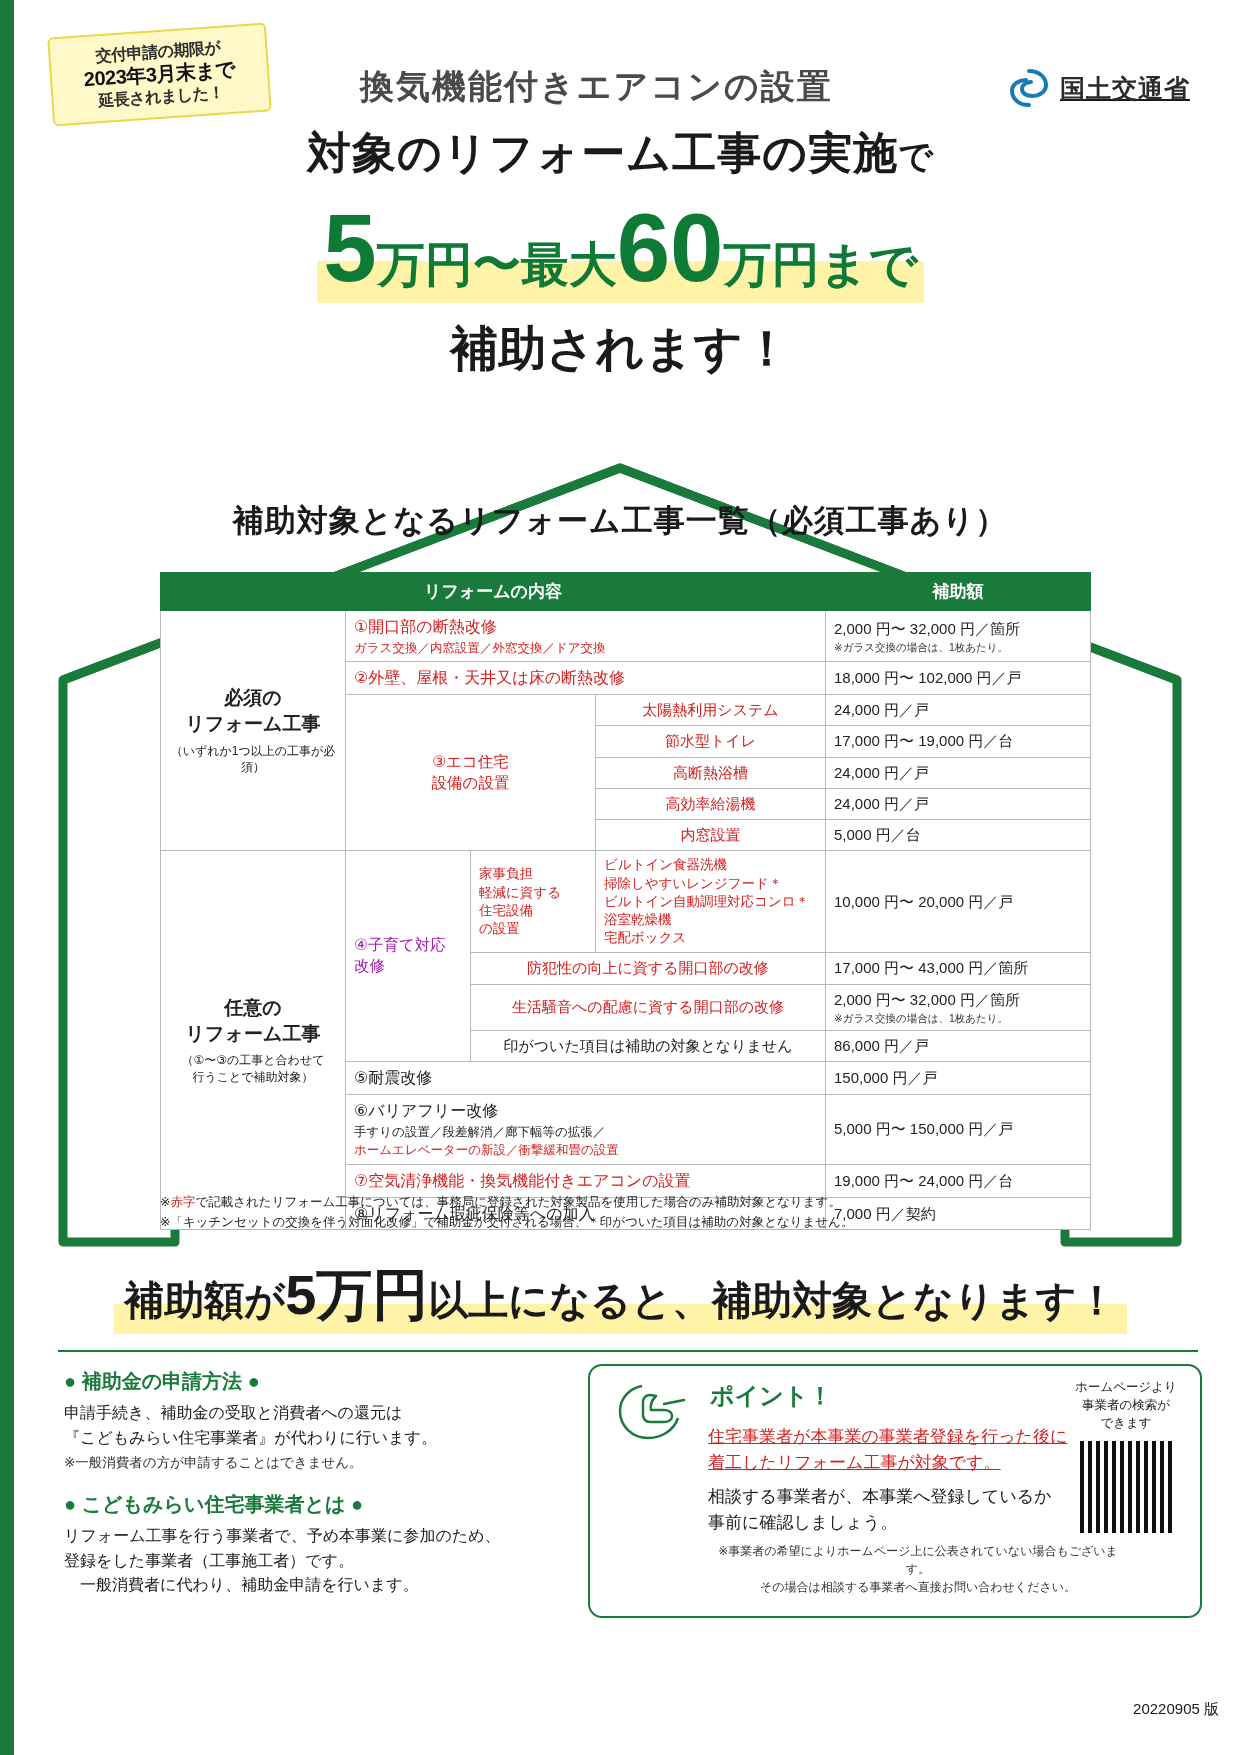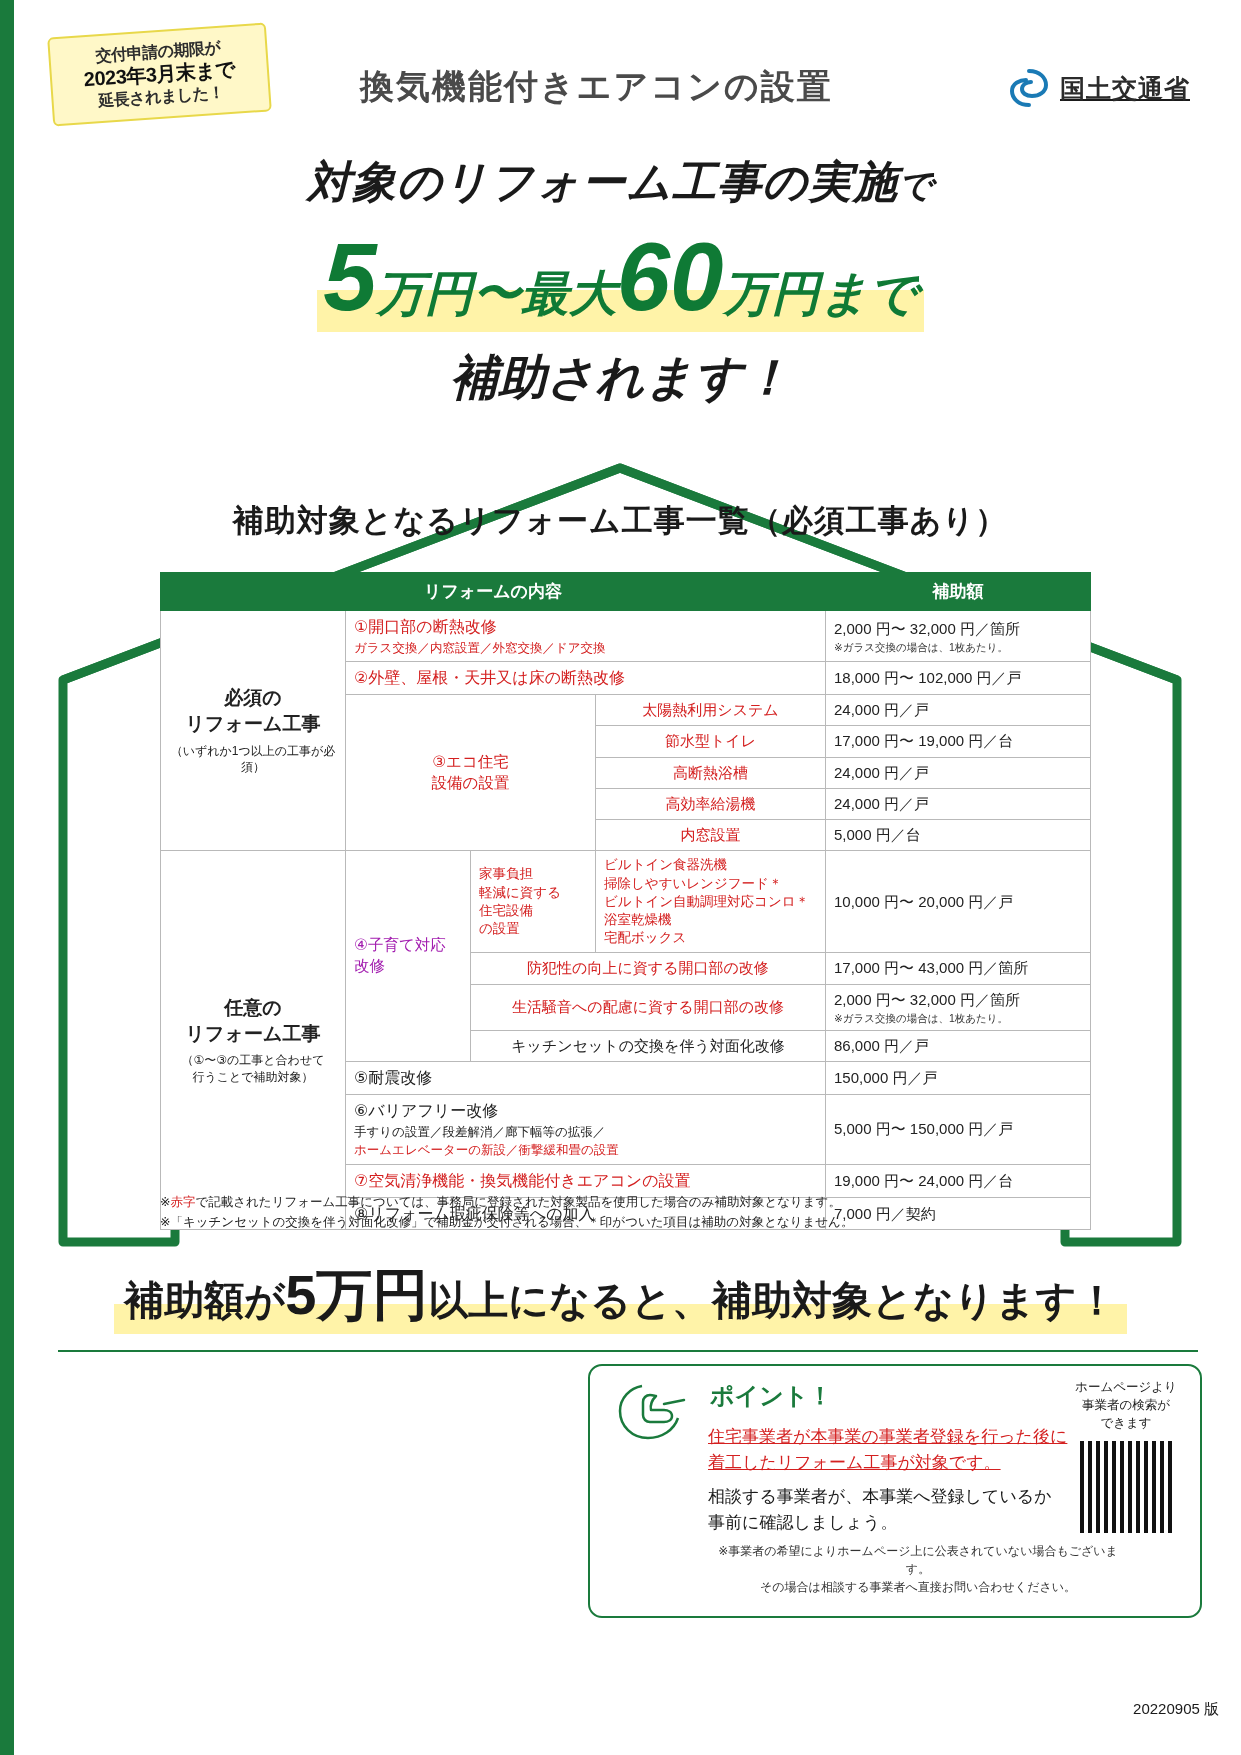--- a/index.html
+++ b/index.html
@@ -35,21 +35,21 @@
     position:absolute;left:330px;top:42px;
     font-size:34px;font-weight:bold;color:#4a4a4a;letter-spacing:2px;
   }
   .ministry{
     position:absolute;right:20px;top:45px;display:flex;align-items:center;gap:10px;text-decoration:underline;
   }
   .ministry .logo{width:42px;height:42px;}
   .ministry .name{font-size:25px;font-weight:bold;color:#2b2b2b;letter-spacing:1px;}
 
   
-  .hero{position:absolute;left:0;top:153px;width:1241px;text-align:center;font-style:italic;}
+  .hero{position:absolute;left:0;top:124px;width:1241px;text-align:center;}
   .hero-line1{font-size:44px;font-weight:bold;color:#1a1a1a;letter-spacing:1px;}
   .hero-line1 .tail{font-size:34px;}
   .hero-line2{
     margin-top:10px;
     font-size:60px;font-weight:bold;color:#0f7a35;letter-spacing:0px;
     line-height:1.15;
     display:inline-block;
     background:linear-gradient(to top,#fff3a8 0 38%,transparent 38% 100%);
     padding:0 6px;
   }
@@ -259,21 +259,21 @@
     <td class="amount">17,000 円〜 43,000 円／箇所</td>
   </tr>
   <tr>
     <td class="mid" colspan="2">生活騒音への配慮に資する開口部の改修</td>
     <td class="amount">
       <span>2,000 円〜 32,000 円／箇所</span>
       <span class="note">※ガラス交換の場合は、1枚あたり。</span>
     </td>
   </tr>
   <tr>
-    <td class="mid black" colspan="2">キッチンセットの交換を伴う対面化改修</td>
+    <td class="mid black" colspan="2">印がついた項目は補助の対象となりません</td>
     <td class="amount">86,000 円／戸</td>
   </tr>
 
   <tr>
     <td colspan="3">
       <div class="item-main black">⑤耐震改修</div>
     </td>
     <td class="amount">150,000 円／戸</td>
   </tr>
 
@@ -310,20 +310,27 @@
 
 <div class="band">
   <span class="band-inner">
     <span>補助額が</span><span class="num">5万円</span><span>以上になると、補助対象となります！</span>
   </span>
 </div>
 
 <div class="bottom">
   <div class="divider"></div>
 
+  <div class="bleft">
+    <div class="bhead">● 補助金の申請方法 ●</div>
+    <div class="bbody">申請手続き、補助金の受取と消費者への還元は<br>『こどもみらい住宅事業者』が代わりに行います。</div>
+    <div class="bsmall">※一般消費者の方が申請することはできません。</div>
+    <div class="bhead" style="margin-top:18px">● こどもみらい住宅事業者とは ●</div>
+    <div class="bbody">リフォーム工事を行う事業者で、予め本事業に参加のため、<br>登録をした事業者（工事施工者）です。<br>　一般消費者に代わり、補助金申請を行います。</div>
+  </div>
 
   <div class="bright">
     <span class="hand">
       <svg width="82" height="70" viewBox="0 0 82 70">
         <path d="M30 8 C18 10 8 20 8 33 C8 48 20 60 36 60 C50 60 62 52 66 40" fill="none" stroke="#1a7a3c" stroke-width="2.5"></path>
         <path d="M44 18 C40 22 38 27 39 32 L52 32 C56 32 60 34 60 38 C60 42 56 44 52 44 L38 44 C34 44 31 41 31 37 L31 24 C31 20 34 17 38 17 C41 17 43 18 44 18 Z" fill="none" stroke="#1a7a3c" stroke-width="2.5" stroke-linejoin="round"></path>
         <path d="M52 26 L72 22" stroke="#1a7a3c" stroke-width="2.5" stroke-linecap="round"></path>
       </svg>
     </span>
     <div class="point-title">ポイント！</div>

